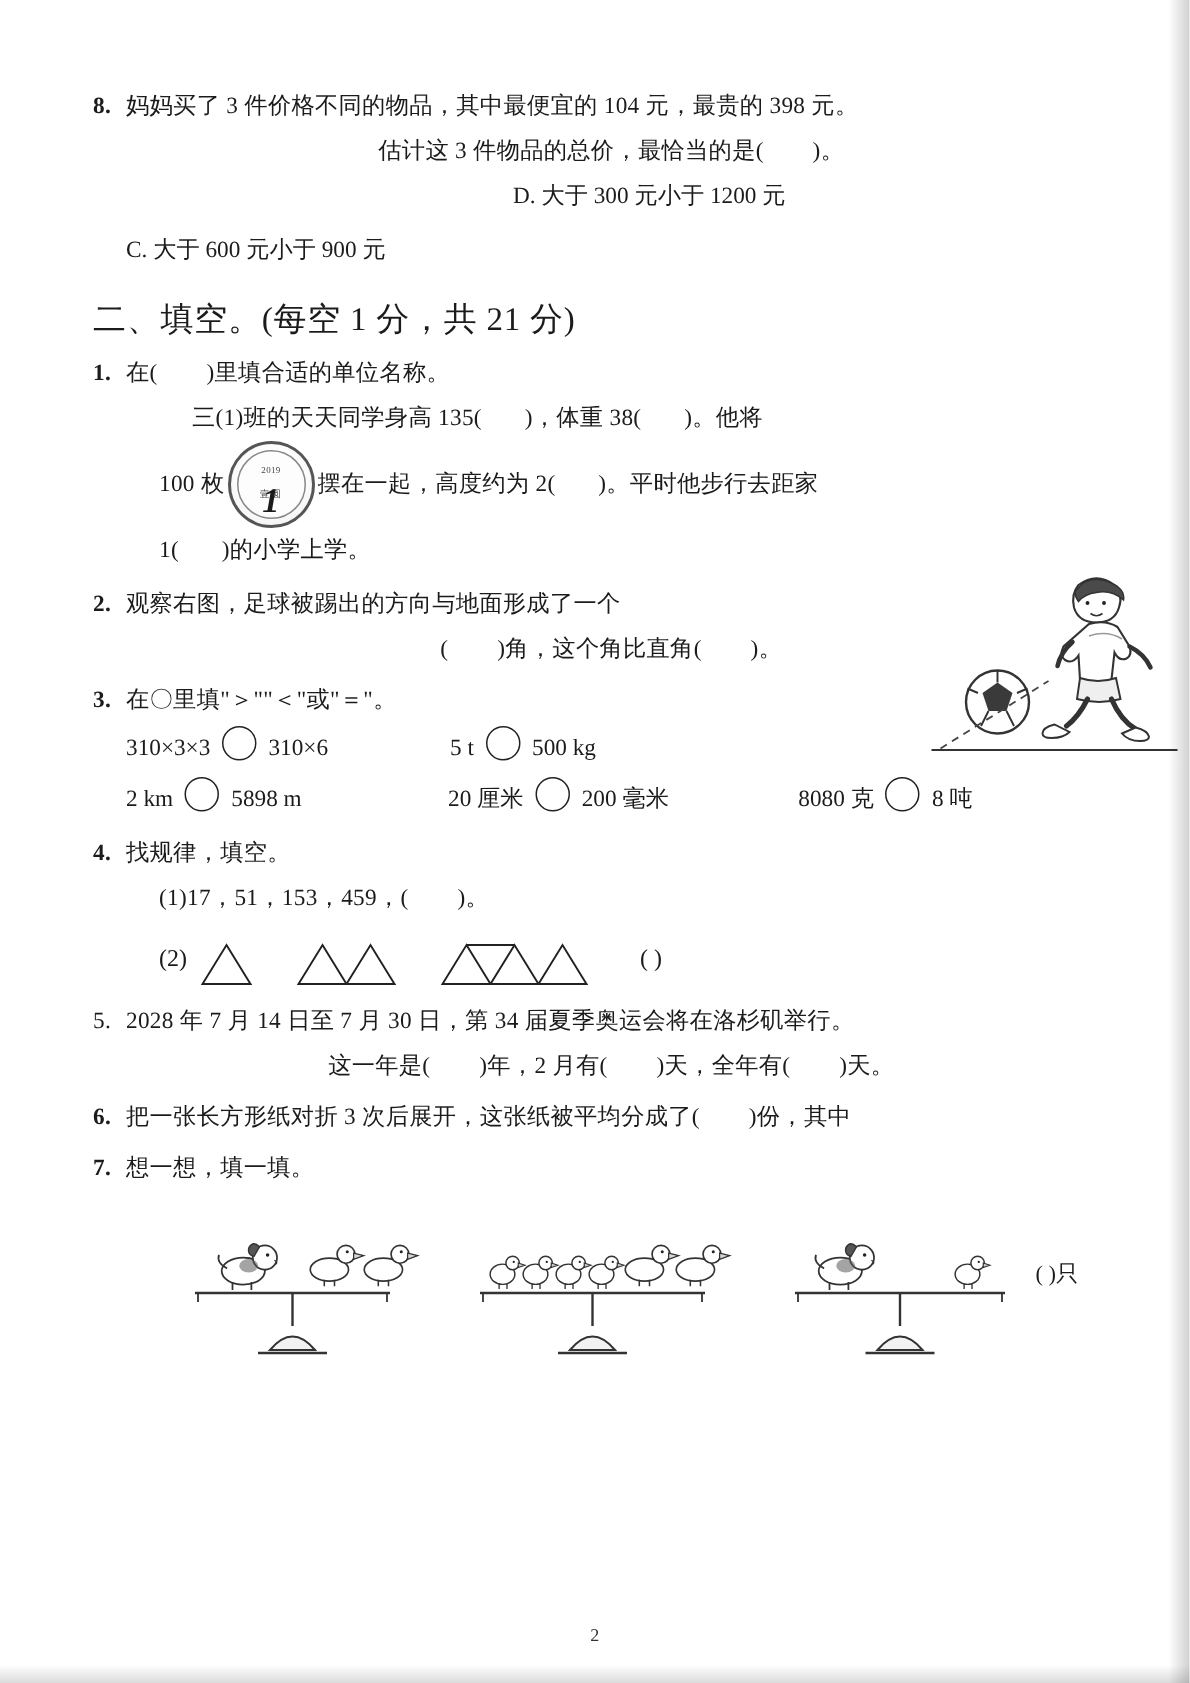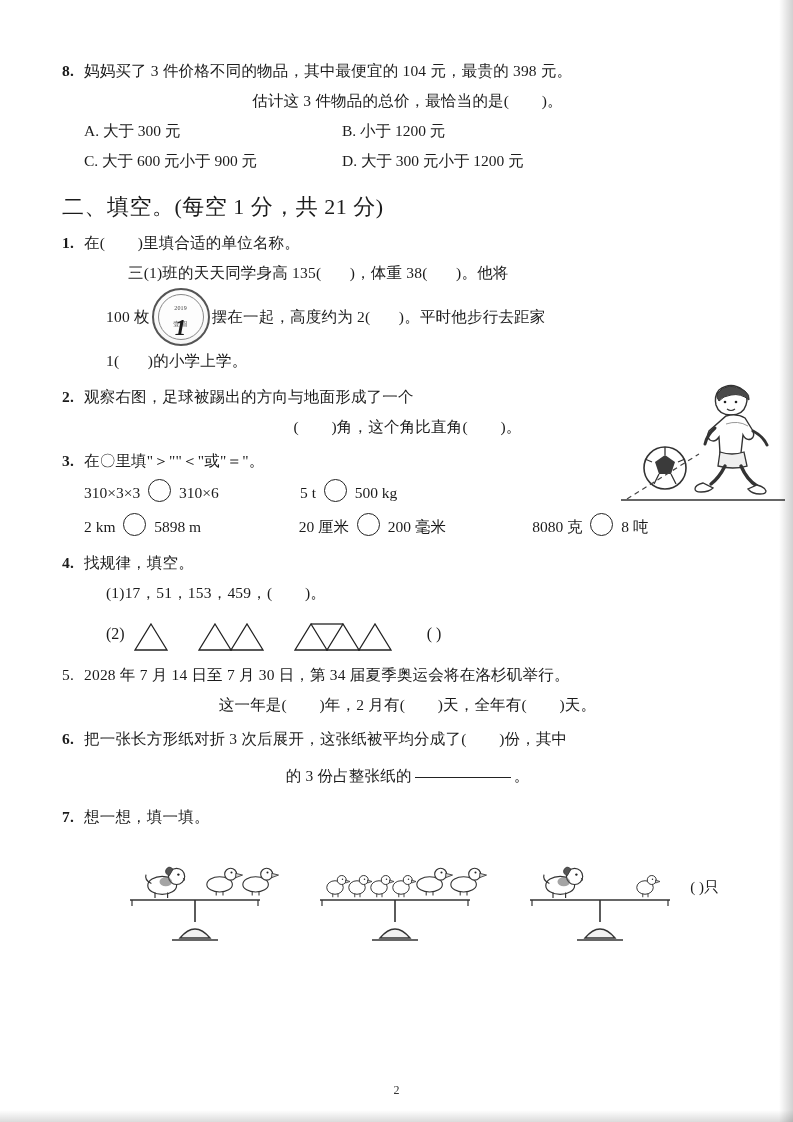--- a/index.html
+++ b/index.html
@@ -36,21 +36,21 @@
 
   .section-title {
     font-weight: normal;
     font-size: 22px;
     margin: 16px 0 6px 0;
     letter-spacing: .5px;
   }
 
   .opts { display:flex; line-height:30px; font-size:15.5px; padding-left:22px;}
   .opt-a { width: 258px; }
-  .opt-c { width: 258px; }
+  .opt-c { width: 258px; margin-top: 36px; }
 
   
   .circ {
     display:inline-block;
     width: 21px; height: 21px;
     border: 1.2px solid #222;
     border-radius: 50%;
     vertical-align: -4px;
     margin: 0 4px;
   }
@@ -129,30 +129,20 @@
 
 <div class="page">
 
   <div class="q">
     <div class="line">
       <span class="num">8.</span>
       <span class="txt">妈妈买了 3 件价格不同的物品，其中最便宜的 104 元，最贵的 398 元。</span>
     </div>
     <div class="line indent">
       <span class="txt">估计这 3 件物品的总价，最恰当的是(        )。</span>
-    </div>
-    <div class="opts">
-      <div class="opt-a">
-        <span>A.</span>
-        <span>大于 300 元</span>
-      </div>
-      <div>
-        <span>B.</span>
-        <span>小于 1200 元</span>
-      </div>
     </div>
     <div class="opts">
       <div class="opt-c">
         <span>C.</span>
         <span>大于 600 元小于 900 元</span>
       </div>
       <div>
         <span>D.</span>
         <span>大于 300 元小于 1200 元</span>
       </div>
@@ -302,29 +292,20 @@
     <div class="line indent">
       <span class="txt">这一年是(        )年，2 月有(        )天，全年有(        )天。</span>
     </div>
   </div>
 
   <div class="q" style="margin-top:4px;">
     <div class="line">
       <span class="num">6.</span>
       <span class="txt">把一张长方形纸对折 3 次后展开，这张纸被平均分成了(        )份，其中</span>
     </div>
-    <div class="line indent" style="line-height:44px;">
-      <span class="txt">的 3 份占整张纸的</span>
-      <span class="frac">
-        <span class="top"></span>
-        <span class="bar"></span>
-        <span class="bot"></span>
-      </span>
-      <span class="txt">。</span>
-    </div>
   </div>
 
   <div class="q" style="margin-top:4px;">
     <div class="line">
       <span class="num">7.</span>
       <span class="txt">想一想，填一填。</span>
     </div>
 
     <div class="scales">
       <svg width="620" height="112" viewBox="0 0 620 112">

